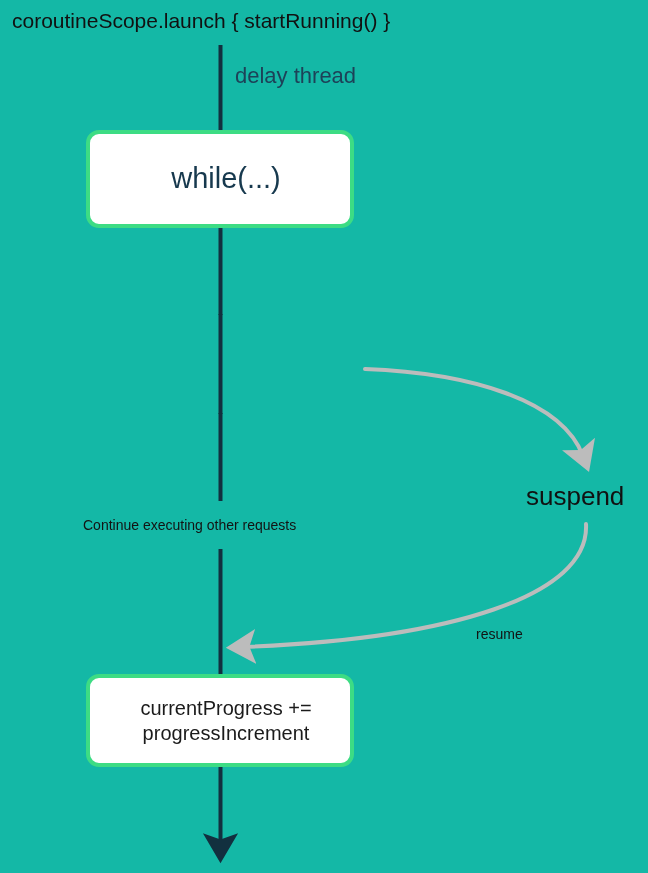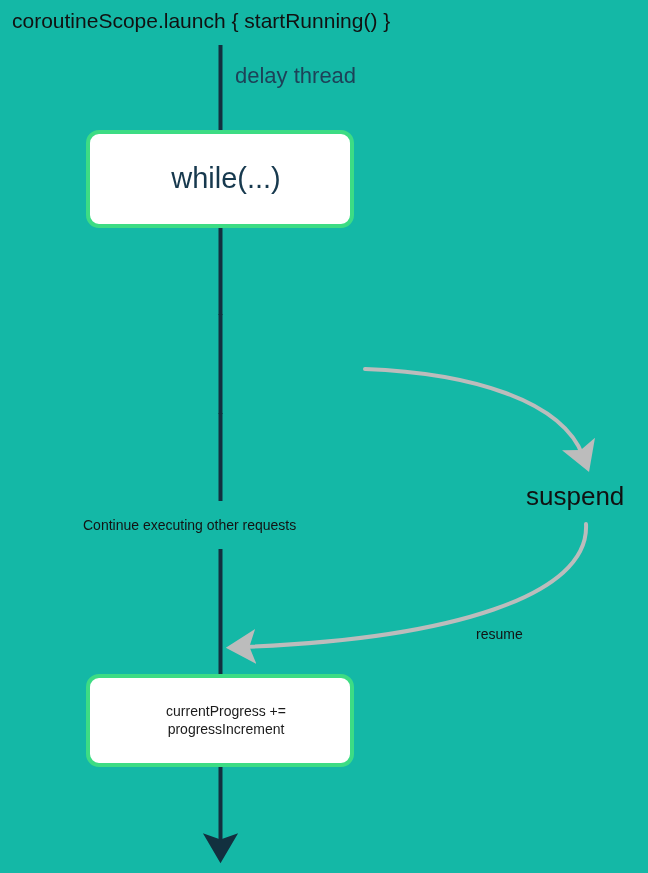--- a/index.html
+++ b/index.html
@@ -61,21 +61,21 @@
     font-size: 29px;
     color: #17394e;
   }
   #node-progress {
     left: 86px;
     top: 674px;
     width: 268px;
     height: 93px;
   }
   #node-progress .node-label {
-    font-size: 14px;
+    font-size: 20px;
     color: #1b1b1b;
   }
   .free-text {
     position: absolute;
     white-space: nowrap;
   }
   #text-title {
     left: 12px;
     top: 9px;
     font-size: 21px;

